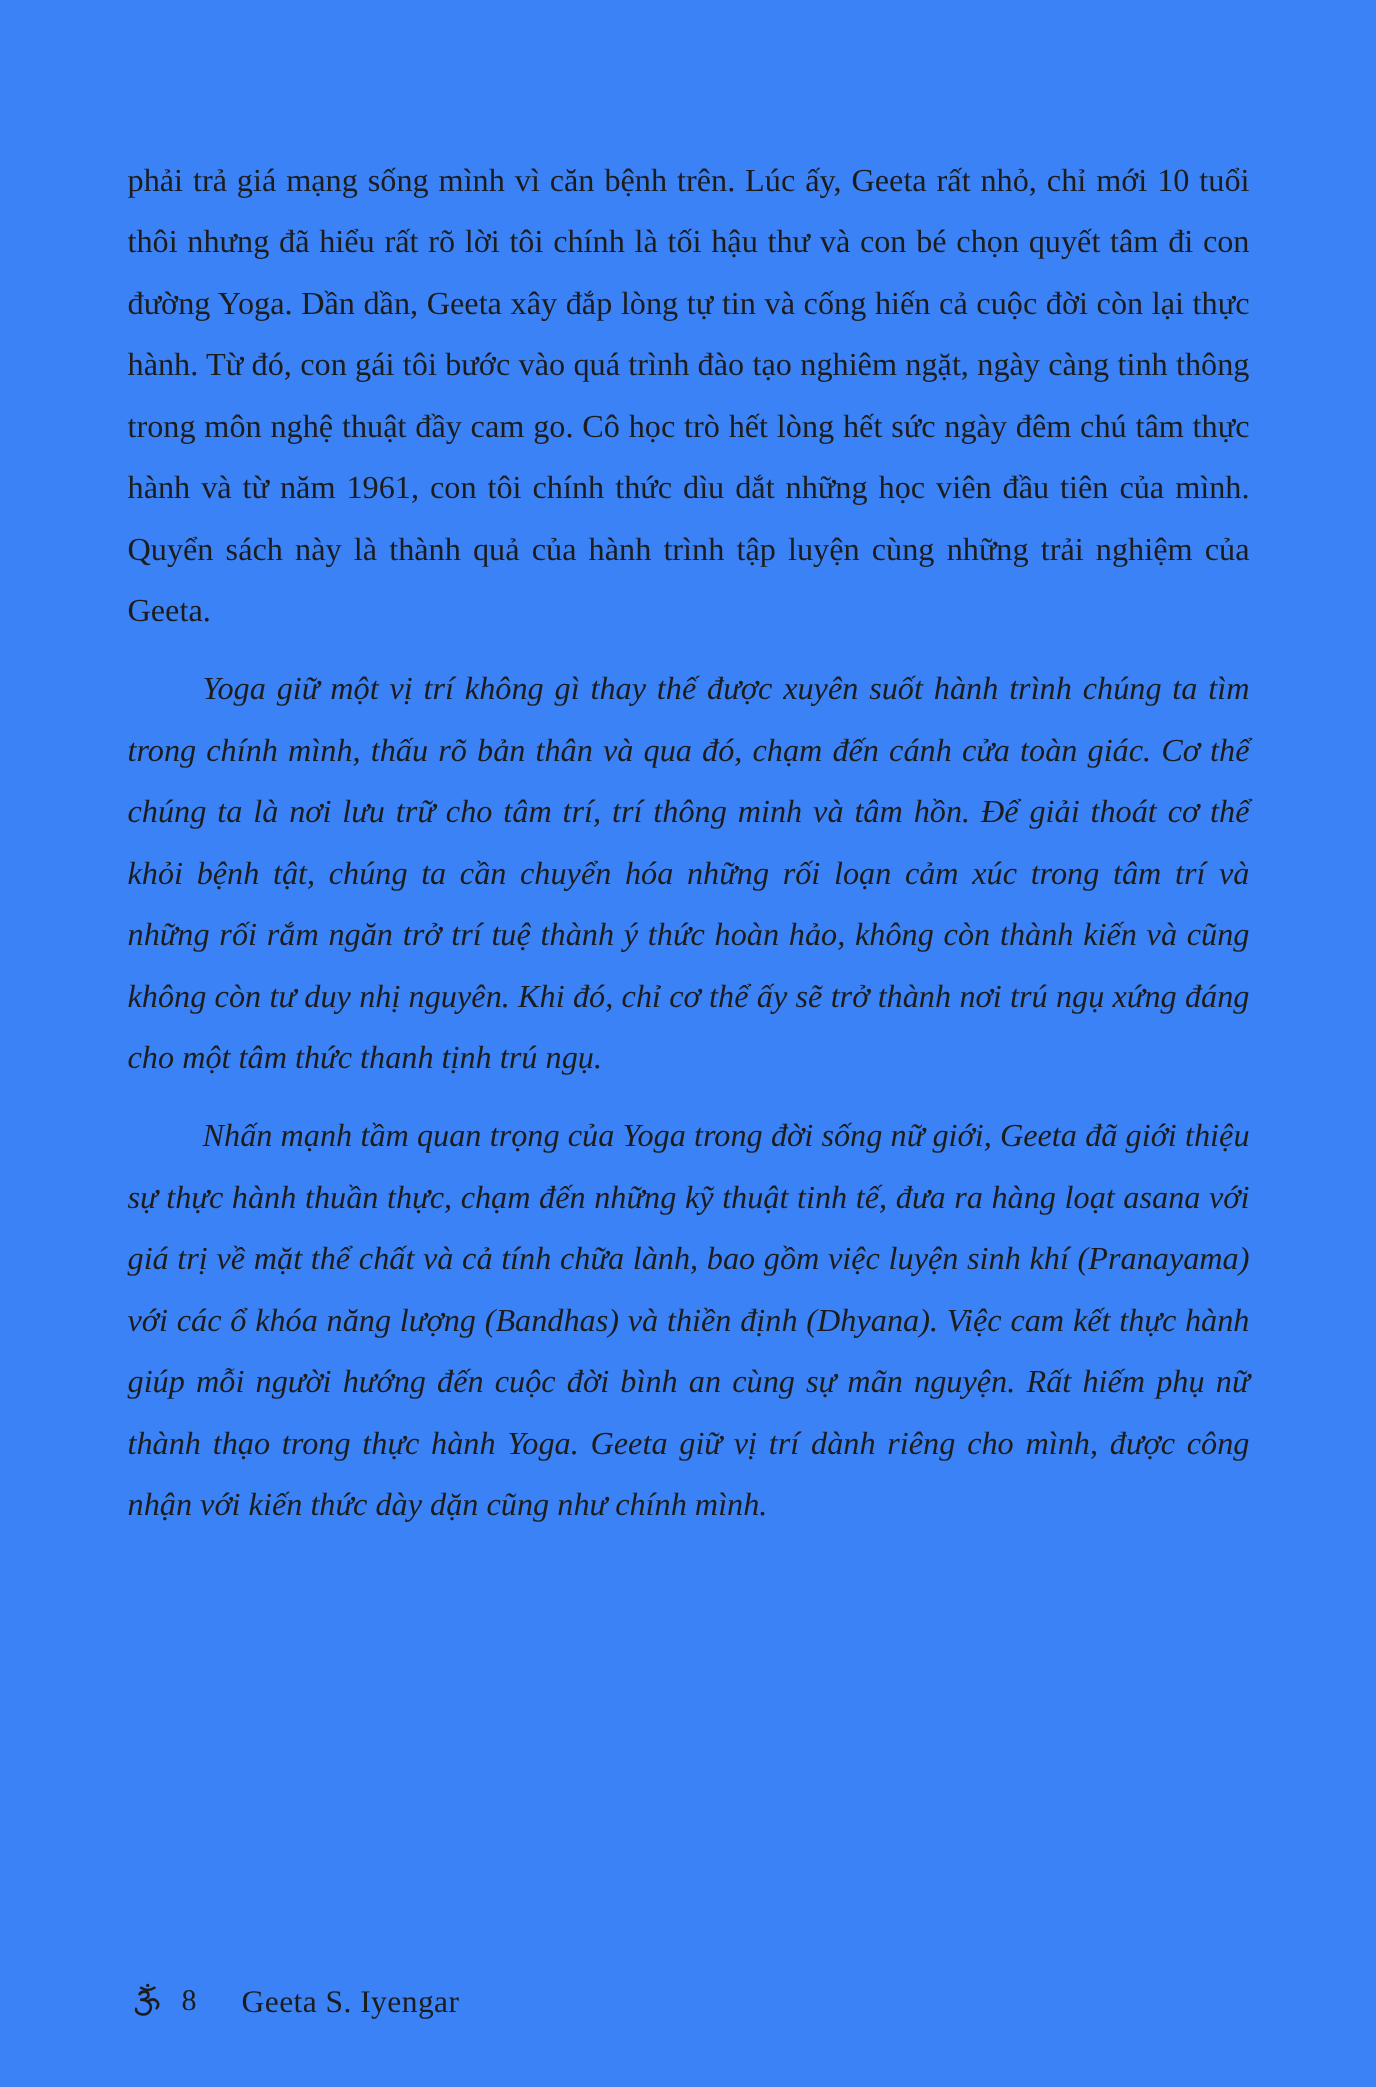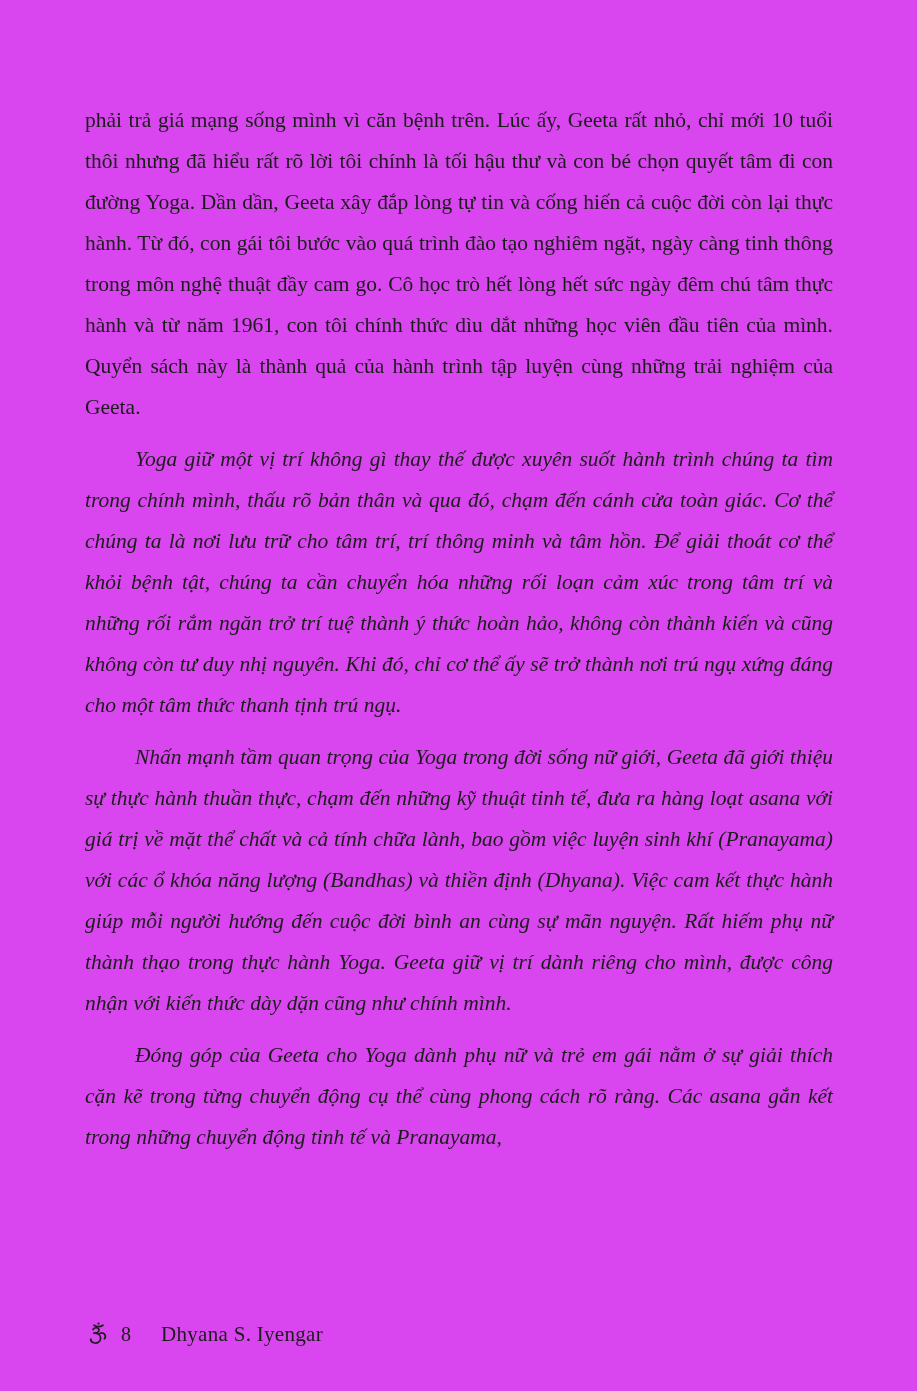--- a/index.html
+++ b/index.html
@@ -11,21 +11,21 @@
     width: 917px;
     height: 1391px;
     position: relative;
     font-family: "Liberation Serif", "DejaVu Serif", serif;
     color: #1c1c1c;
     overflow: hidden;
   }
   .page {
     position: absolute;
     inset: 0;
-    background: #d946ef;
+    background: #3b82f6;
   }
   .text-block {
     position: absolute;
     left: 85px;
     top: 100px;
     width: 748px;
   }
   .text-block p {
     margin: 0 0 11px 0;
     font-size: 21.5px;
@@ -69,35 +69,34 @@
 </style>
 </head>
 <body>
 
 <div class="page">
 
   <div class="text-block">
     <p>phải trả giá mạng sống mình vì căn bệnh trên. Lúc ấy, Geeta rất nhỏ, chỉ mới 10 tuổi thôi nhưng đã hiểu rất rõ lời tôi chính là tối hậu thư và con bé chọn quyết tâm đi con đường Yoga. Dần dần, Geeta xây đắp lòng tự tin và cống hiến cả cuộc đời còn lại thực hành. Từ đó, con gái tôi bước vào quá trình đào tạo nghiêm ngặt, ngày càng tinh thông trong môn nghệ thuật đầy cam go. Cô học trò hết lòng hết sức ngày đêm chú tâm thực hành và từ năm 1961, con tôi chính thức dìu dắt những học viên đầu tiên của mình. Quyển sách này là thành quả của hành trình tập luyện cùng những trải nghiệm của Geeta.</p>
     <p class="indent">Yoga giữ một vị trí không gì thay thế được xuyên suốt hành trình chúng ta tìm trong chính mình, thấu rõ bản thân và qua đó, chạm đến cánh cửa toàn giác. Cơ thể chúng ta là nơi lưu trữ cho tâm trí, trí thông minh và tâm hồn. Để giải thoát cơ thể khỏi bệnh tật, chúng ta cần chuyển hóa những rối loạn cảm xúc trong tâm trí và những rối rắm ngăn trở trí tuệ thành ý thức hoàn hảo, không còn thành kiến và cũng không còn tư duy nhị nguyên. Khi đó, chỉ cơ thể ấy sẽ trở thành nơi trú ngụ xứng đáng cho một tâm thức thanh tịnh trú ngụ.</p>
     <p class="indent">Nhấn mạnh tầm quan trọng của Yoga trong đời sống nữ giới, Geeta đã giới thiệu sự thực hành thuần thực, chạm đến những kỹ thuật tinh tế, đưa ra hàng loạt asana với giá trị về mặt thể chất và cả tính chữa lành, bao gồm việc luyện sinh khí (Pranayama) với các ổ khóa năng lượng (Bandhas) và thiền định (Dhyana). Việc cam kết thực hành giúp mỗi người hướng đến cuộc đời bình an cùng sự mãn nguyện. Rất hiếm phụ nữ thành thạo trong thực hành Yoga. Geeta giữ vị trí dành riêng cho mình, được công nhận với kiến thức dày dặn cũng như chính mình.</p>
-    <p class="indent">Đóng góp của Geeta cho Yoga dành phụ nữ và trẻ em gái nằm ở sự giải thích cặn kẽ trong từng chuyển động cụ thể cùng phong cách rõ ràng. Các asana gắn kết trong những chuyển động tinh tế và Pranayama,</p>
   </div>
 
   <div class="footer">
     <span class="om-wrap">
       <svg viewBox="0 0 24 24" fill="none" stroke="#1c1c1c" stroke-width="1.7" stroke-linecap="round">
 
         <path d="M8 3.2 Q12.5 6.2 17 3.2"></path>
 
         <circle cx="12.5" cy="1.6" r="1.1" fill="#1c1c1c" stroke="none"></circle>
 
         <path d="M7 7.5 C8.5 5, 13 5.2, 13 8 C13 10.3, 10 11.2, 8.2 11.2"></path>
 
         <path d="M8.2 11.2 C12.2 11.2, 14.6 13.4, 14.6 16.2 C14.6 19.8, 11 21.8, 7.6 20.7 C5.6 20, 4.6 18.6, 4.7 17.2"></path>
 
         <path d="M12.8 12.2 Q16 9.6, 18.6 12.2 Q20.4 14.4, 18.4 16.8"></path>
       </svg>
     </span>
     <span class="page-number">8</span>
-    <span class="running-title">Dhyana S. Iyengar</span>
+    <span class="running-title">Geeta S. Iyengar</span>
   </div>
 
 </div>
 
 </body></html>

